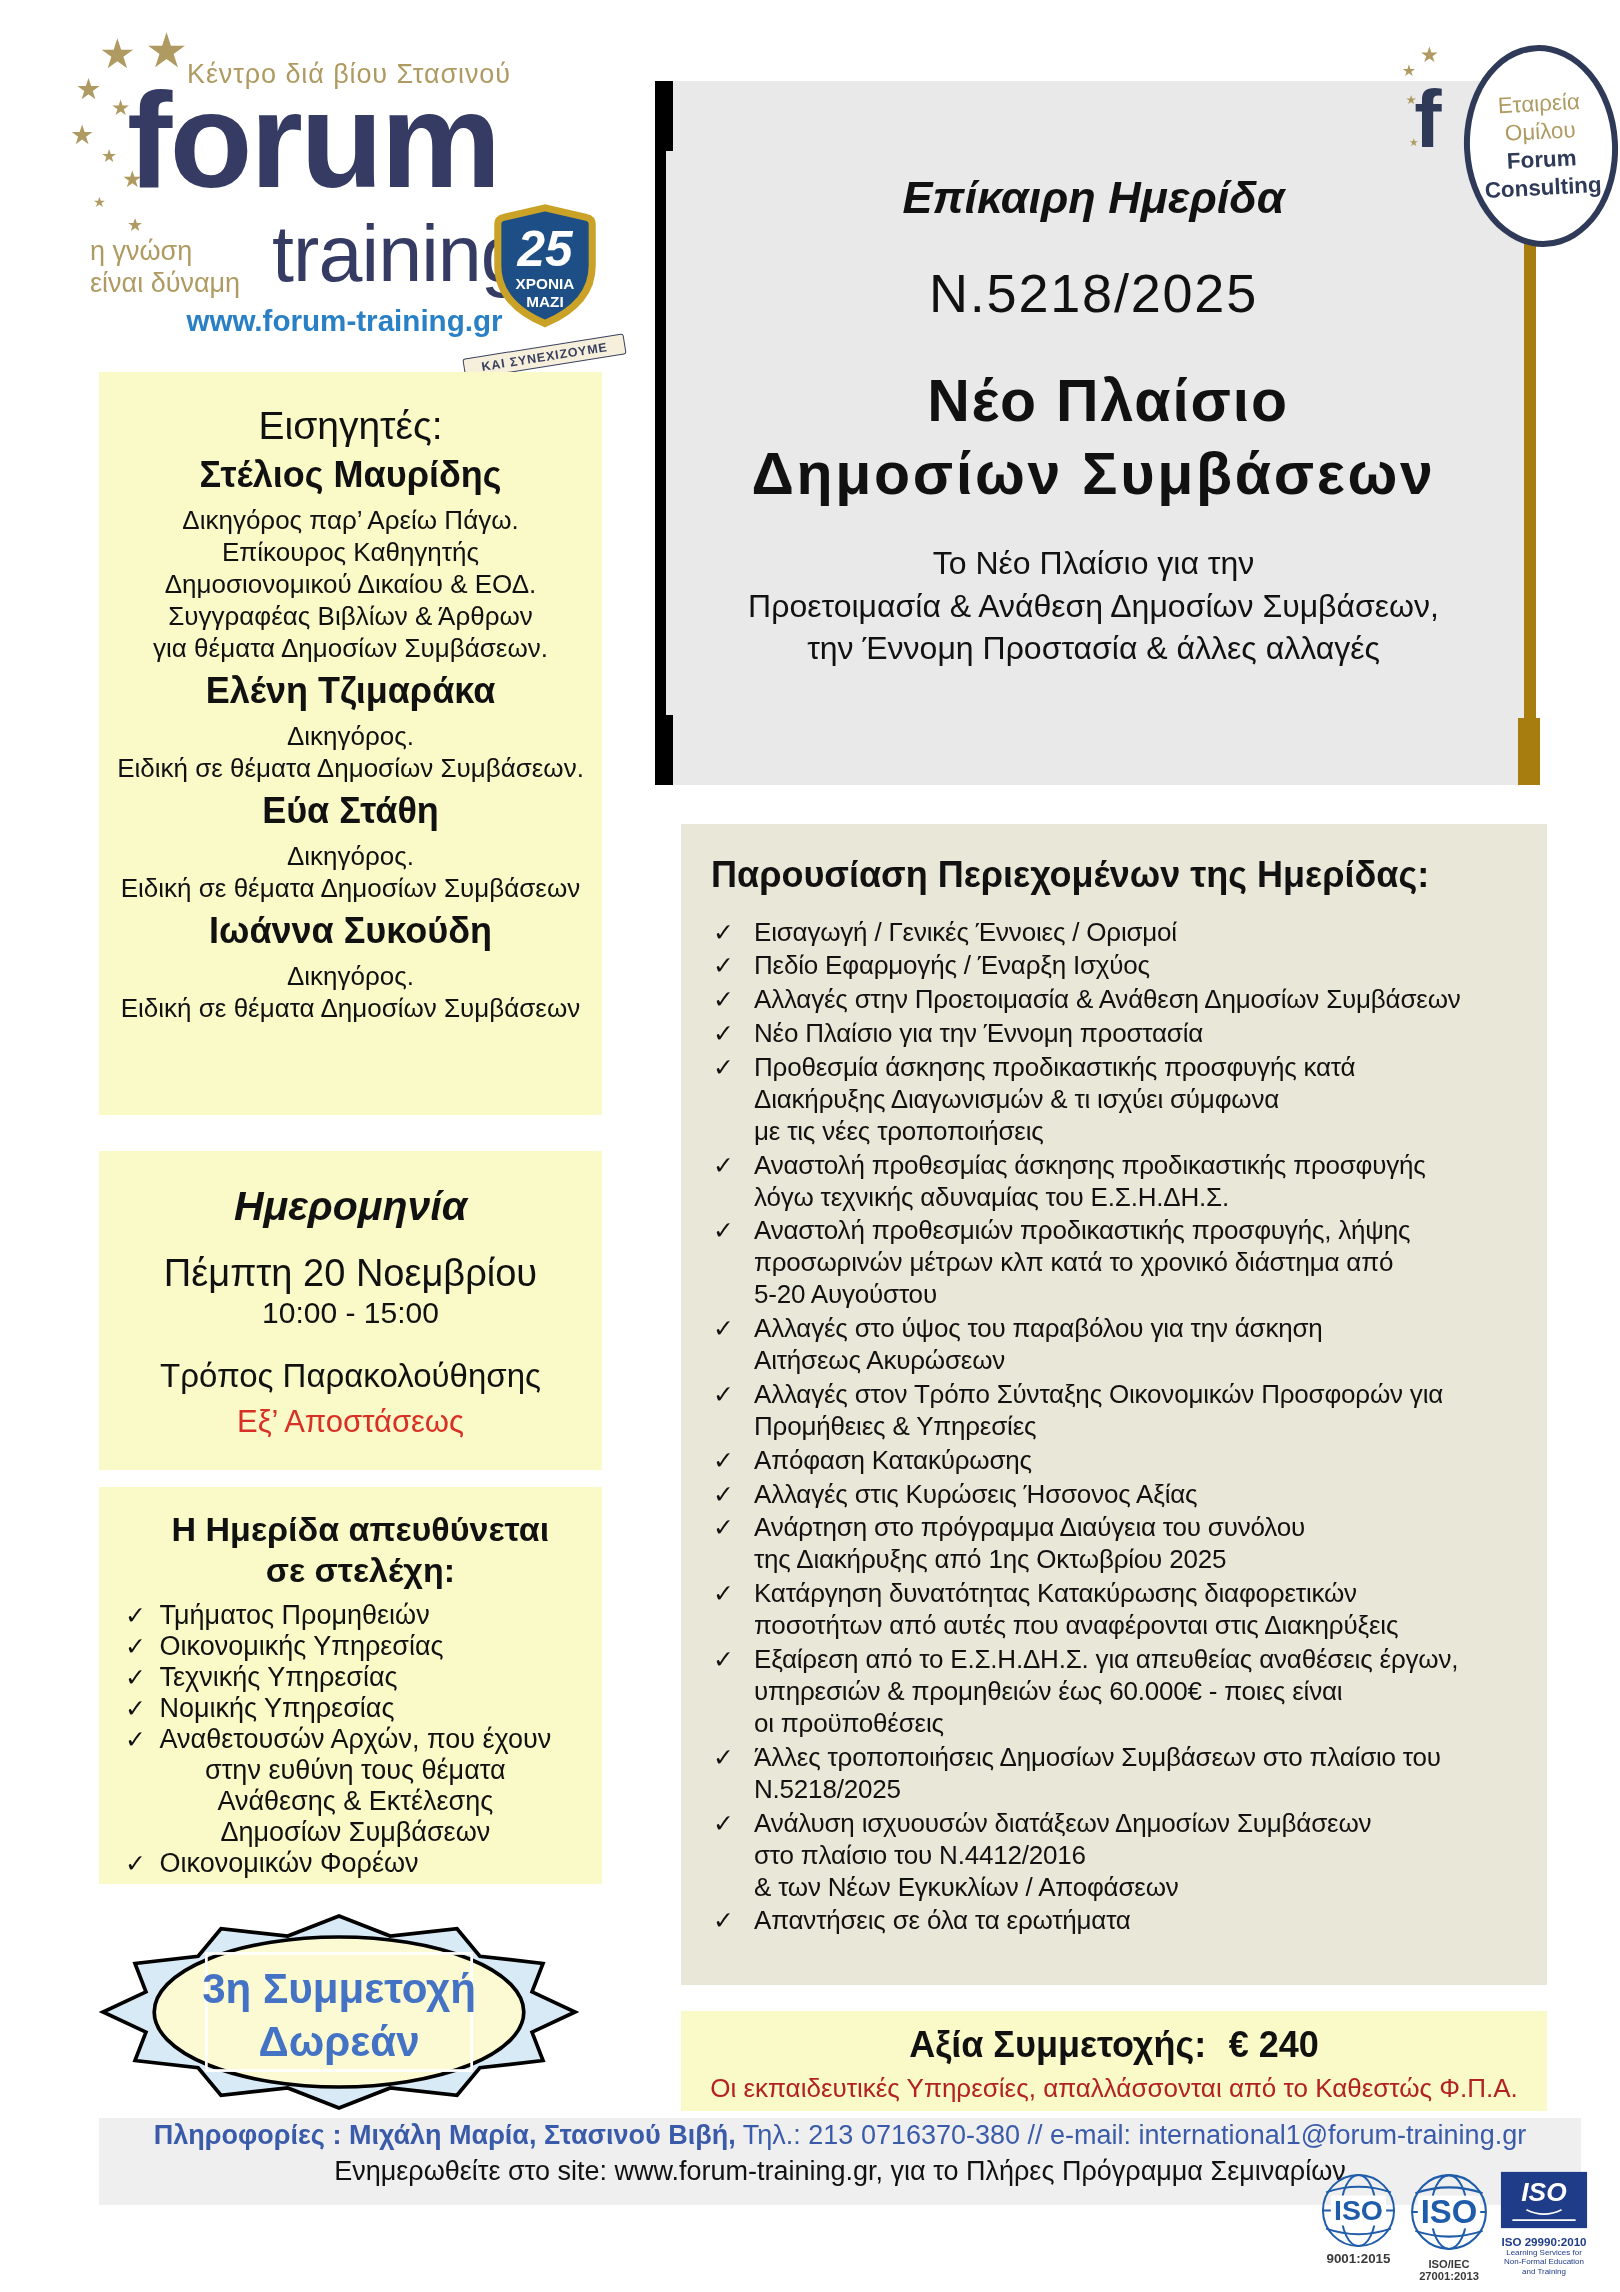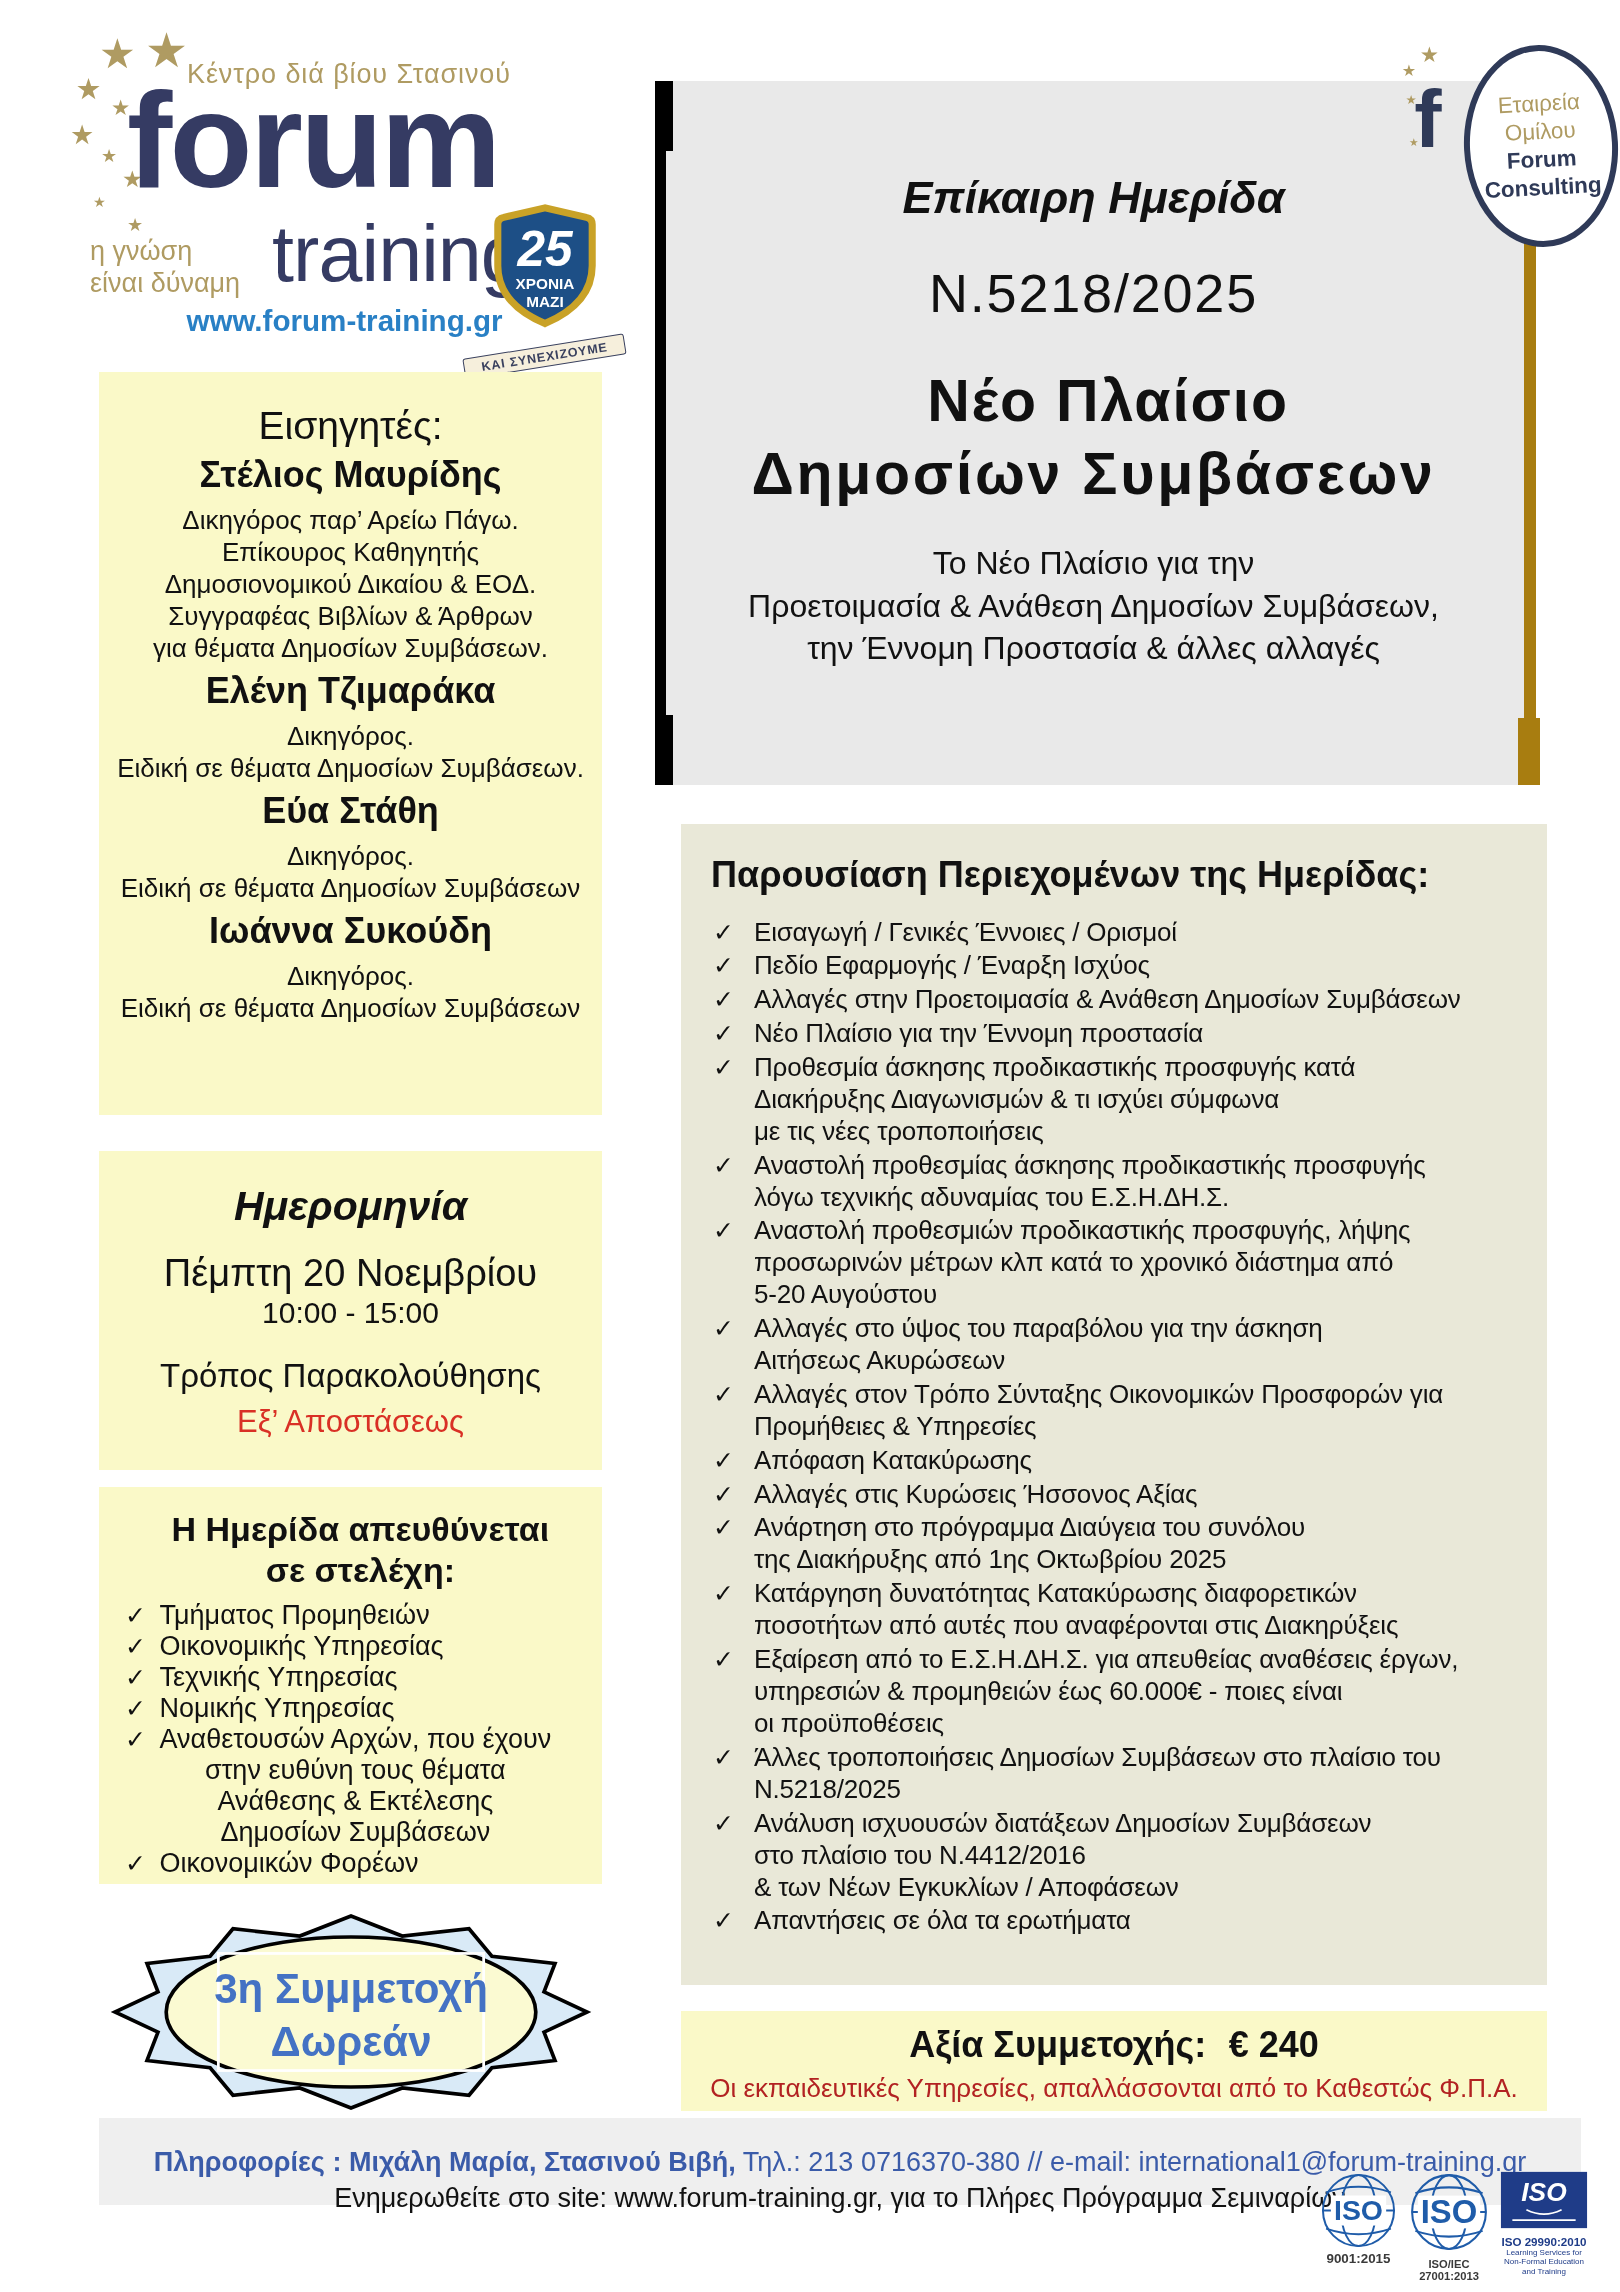--- a/index.html
+++ b/index.html
@@ -64,41 +64,41 @@
   #schedule .mode{margin-top:27px;font-size:33px;}
   #schedule .modeval{margin-top:9px;font-size:31px;color:var(--red-bright);}
   #audience{top:1487px;height:397px;padding:0;}
   #audience .hd{padding:21.5px 0 0 19.7px;font-size:34px;font-weight:bold;line-height:1.22;}
   #audience .list{margin-top:9px;}
   .aud-item{display:flex;align-items:flex-start;}
   .aud-item .chk{flex:none;width:48px;padding-left:12.5px;font-size:25px;line-height:31px;}
   .aud-item .txt{font-size:27px;line-height:31px;}
 
   
-  #promo{position:absolute;left:104px;top:1908px;width:494px;height:208px;}
+  #promo{position:absolute;left:92px;top:1908px;width:494px;height:208px;}
   #promo svg{display:block;width:100%;height:100%;}
 
   
   #agenda{position:absolute;left:681px;top:824px;width:866px;height:1161px;background:var(--box-beige);
           padding:0;box-sizing:border-box;}
   #agenda .hd{padding:30px 0 0 30px;font-size:36px;font-weight:bold;}
   #agenda .list{margin:19.7px 18px 0 32px;}
   .ag-item{display:flex;align-items:flex-start;margin-bottom:1.8px;}
   .ag-item .chk{flex:none;width:41px;font-size:25px;line-height:32px;}
   .ag-item .txt{font-size:26px;line-height:32px;letter-spacing:-0.2px;}
 
   
   #price{position:absolute;left:681px;top:2011px;width:866px;height:100px;background:var(--box-yellow);text-align:center;}
   #price .row{margin-top:12.5px;font-size:36px;font-weight:bold;}
   #price .row .val{margin-left:12.5px;}
   #price .note{margin-top:7.2px;font-size:26px;color:var(--red-dark);}
 
   
   #footer{position:absolute;left:99px;top:2118px;width:1482px;height:87px;background:var(--footer-gray);text-align:center;}
-  #footer .l1{margin-top:29px;font-size:27px;color:var(--footer-blue);}
+  #footer .l1{margin-top:2px;font-size:27px;color:var(--footer-blue);}
   #footer .l1 .b{font-weight:bold;}
   #footer .l2{margin-top:4.5px;font-size:27px;color:#111;}
   #footer .l2 .b{font-weight:normal;}
 
   
   #isorow{position:absolute;left:1319px;top:2171px;width:269px;display:flex;align-items:flex-start;gap:9px;z-index:2;}
   .iso{text-align:center;}
   .iso .cap{font-size:13.4px;font-weight:bold;color:#3A3A3A;margin-top:-1.8px;}
   .iso .cap2{font-size:11.2px;font-weight:bold;color:#3A3A3A;margin-top:1.8px;}
   .iso3 .cap3{font-size:11.6px;font-weight:bold;color:#1F3C88;margin-top:2.7px;}

